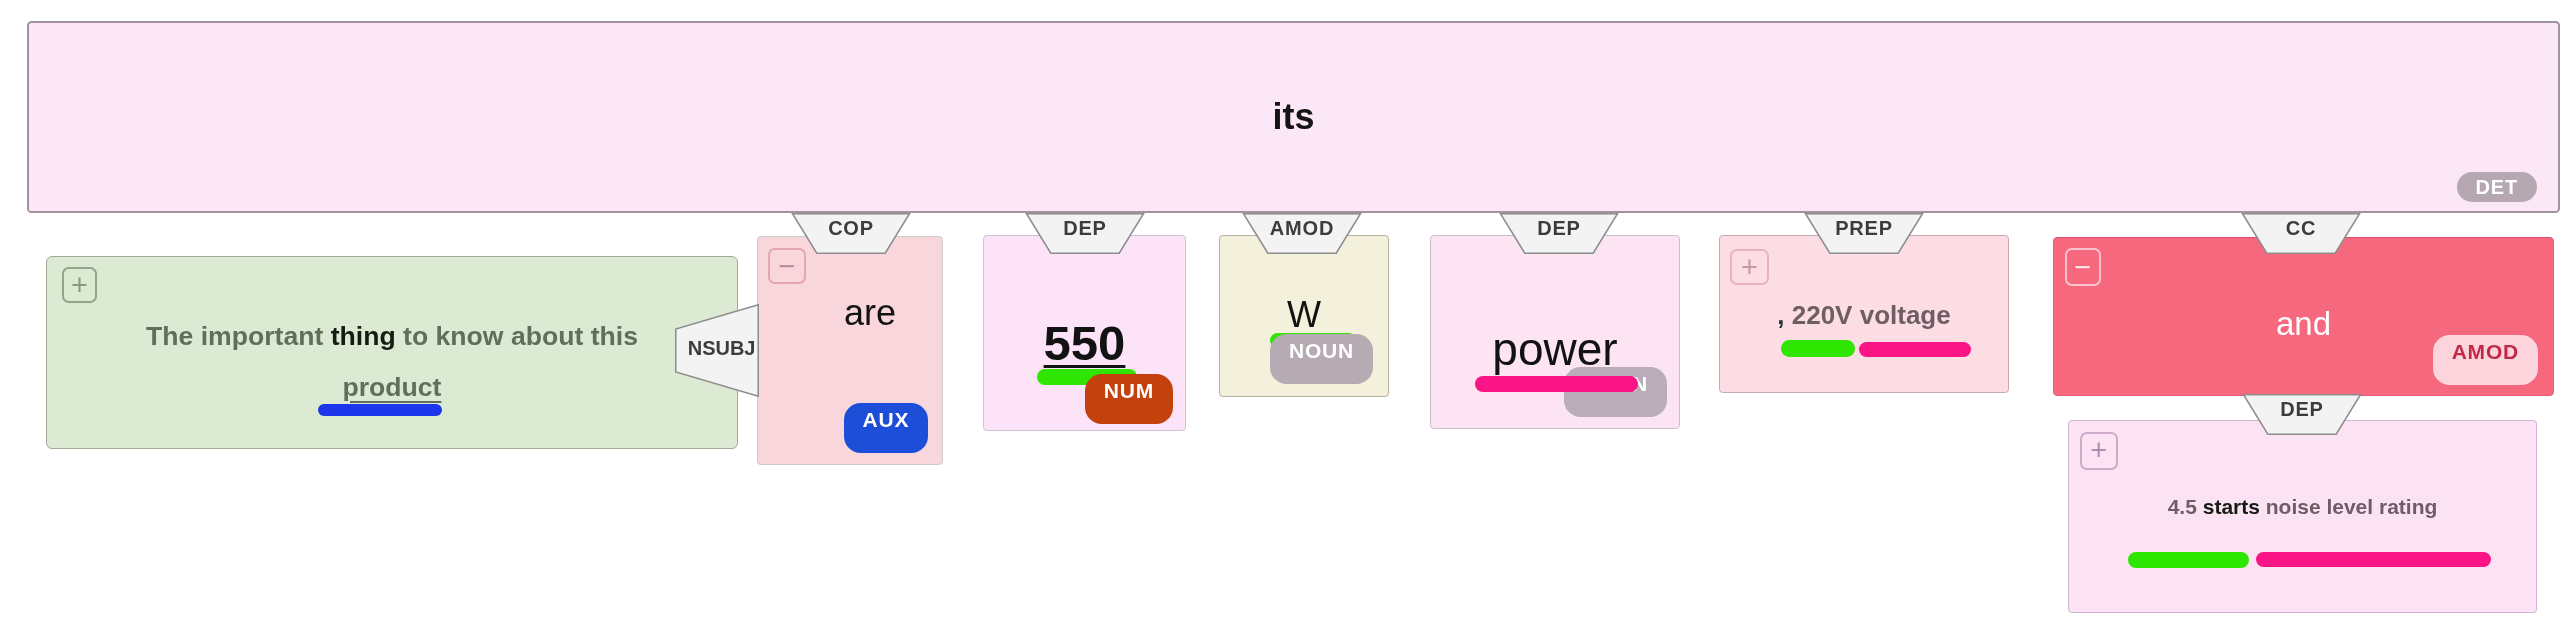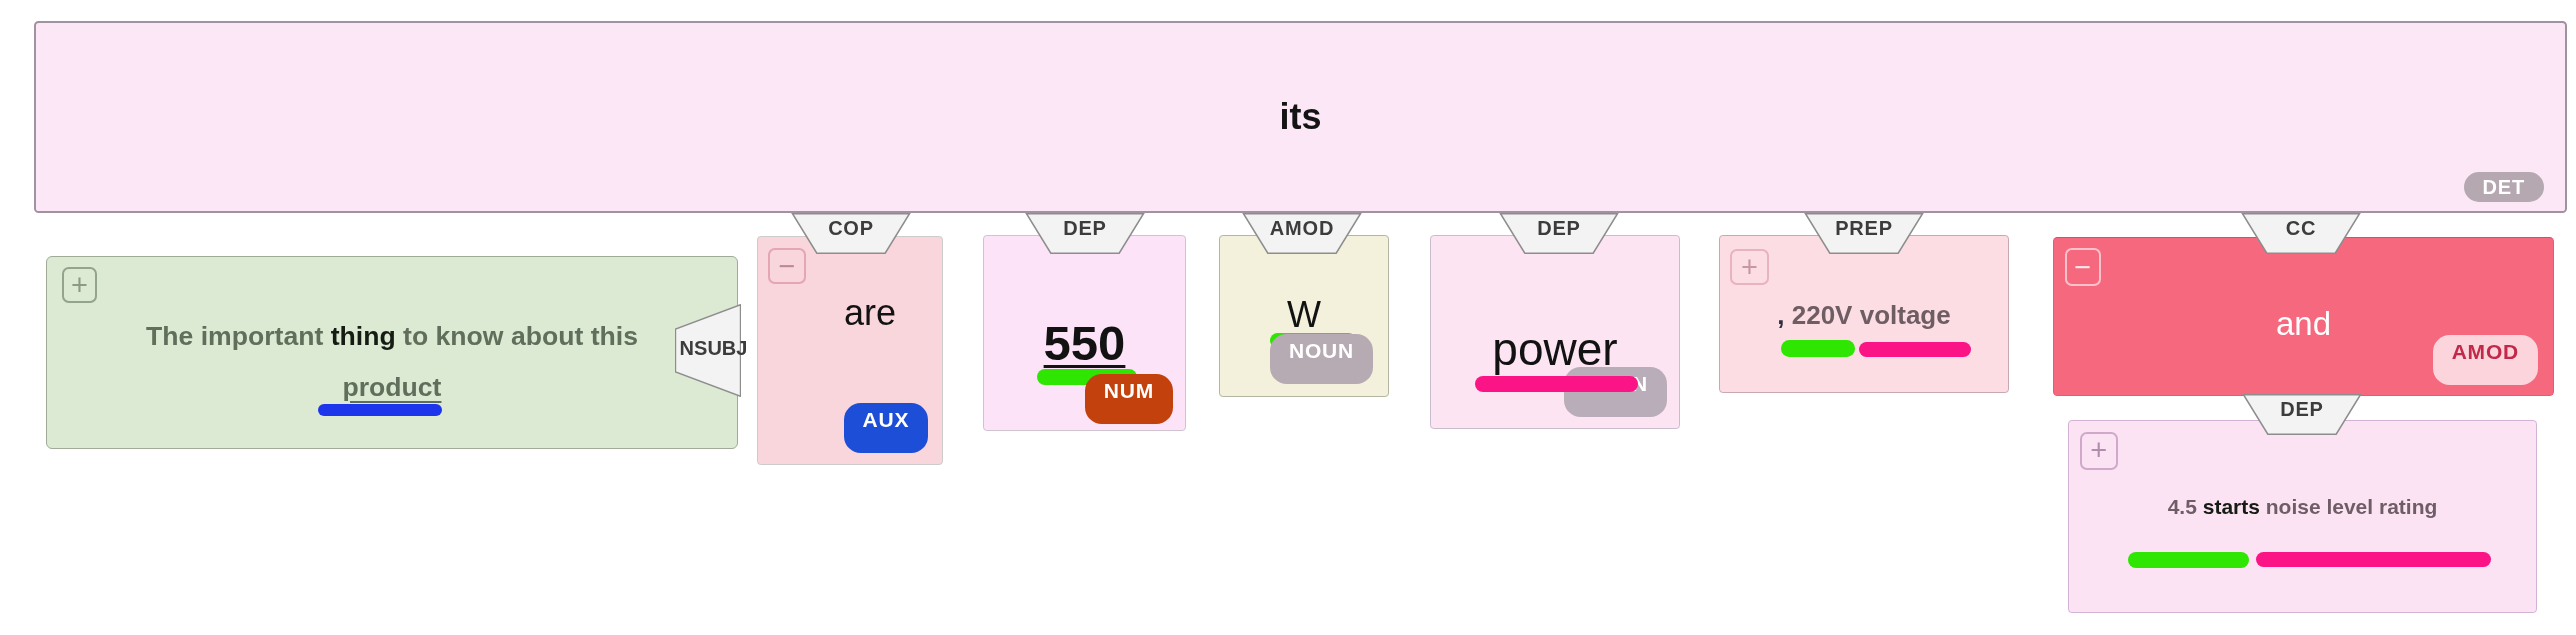--- a/index.html
+++ b/index.html
@@ -5,42 +5,42 @@
   html,body{margin:0;padding:0;background:#ffffff;}
   .stage{
     position:relative;width:2576px;height:635px;background:#ffffff;
     font-family:"Liberation Sans","DejaVu Sans",sans-serif;overflow:hidden;
   }
   .node{position:absolute;box-sizing:border-box;border-radius:4.6px;z-index:1;}
   .word{position:absolute;left:0;width:100%;text-align:center;white-space:nowrap;color:#121212;}
 
   
   #box-its{left:27px;top:21px;width:2533px;height:192px;background:#fbe7f6;border:2.3px solid #a191a1;
-           display:flex;align-items:center;justify-content:center;margin-left:7px;}
+           display:flex;align-items:center;justify-content:center;}
   #box-its .big-word{position:static;font-size:36px;font-weight:700;color:#141414;}
 
   
   .pill{position:absolute;display:inline-block;height:50px;line-height:33px;padding:0 19px;
         border-radius:16.7px;background:#b5a8b1;color:#ffffff;font-size:21px;font-weight:700;
         letter-spacing:0.8px;white-space:nowrap;}
   #pill-det{right:21px;bottom:9px;height:30px;line-height:30px;font-size:20px;}
 
   
   .tab{position:absolute;width:120px;height:41px;z-index:6;}
   .tab svg{position:absolute;left:0;top:0;width:100%;height:100%;display:block;}
   .tab .tab-label{position:absolute;left:0;top:3.8px;width:100%;text-align:center;
                   font-size:20px;font-weight:700;color:#3c3c3c;letter-spacing:0.8px;}
   #tab-cop{left:791px;top:213px;}
   #tab-dep-550{left:1025px;top:213px;}
   #tab-amod{left:1242px;top:213px;}
   #tab-dep-power{left:1499px;top:213px;}
   #tab-prep{left:1804px;top:213px;}
   #tab-cc{left:2241px;top:213px;}
   #tab-dep-noise{left:2242px;top:394px;}
-  #tab-nsubj{position:absolute;left:675px;top:304px;width:66px;height:93px;z-index:6;}
+  #tab-nsubj{position:absolute;left:675px;top:304px;width:84px;height:93px;z-index:6;}
   #tab-nsubj svg{position:absolute;inset:0;width:100%;height:100%;}
   #tab-nsubj .tab-label{position:absolute;left:4.6px;top:33px;width:100%;text-align:center;
                         font-size:20px;font-weight:700;color:#3c3c3c;}
 
   
   .ctrl{position:absolute;box-sizing:border-box;border-radius:6.8px;display:flex;align-items:center;
         justify-content:center;font-size:29px;font-weight:400;z-index:3;cursor:pointer;}
 
   
   #box-subject{left:46px;top:256px;width:692px;height:193px;background:#dcead3;border:1.5px solid #9fab97;border-radius:6px;}

